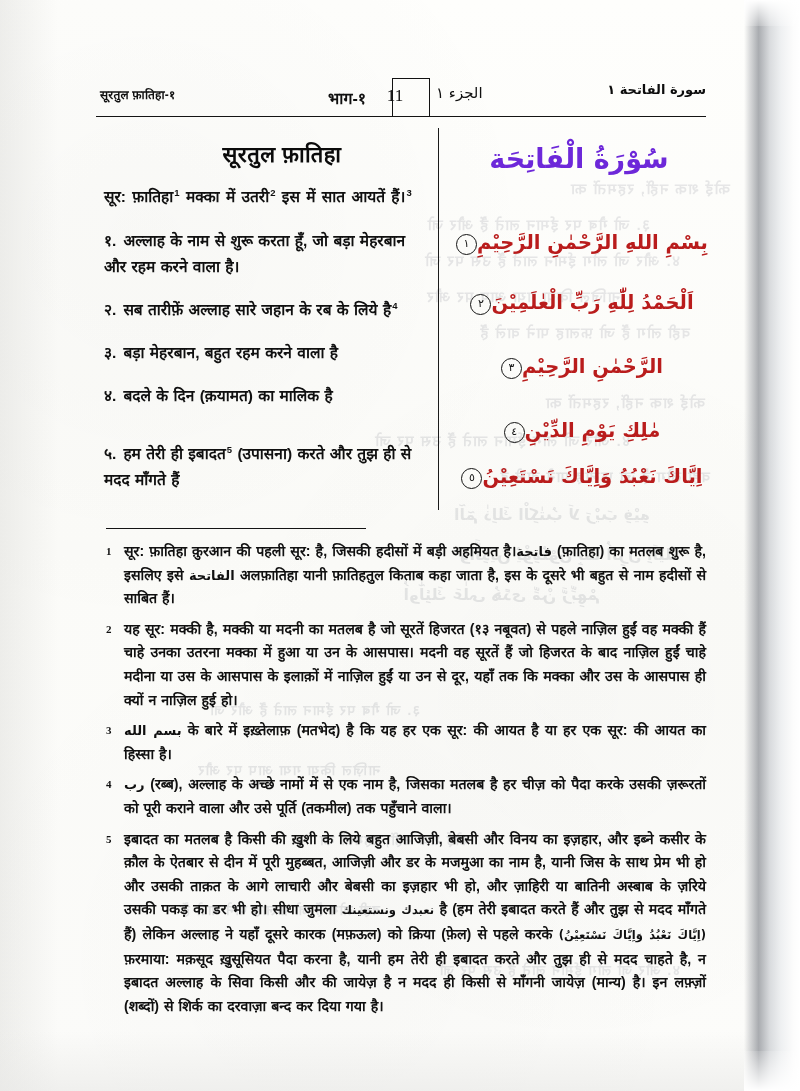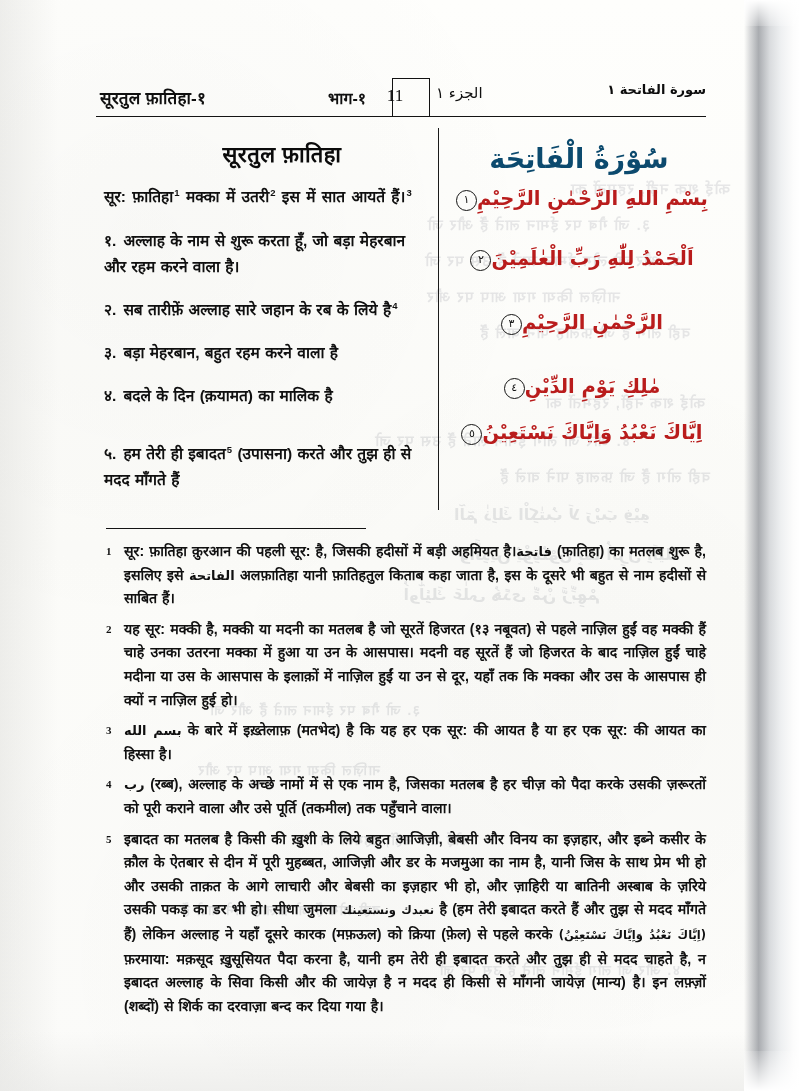--- a/index.html
+++ b/index.html
@@ -111,21 +111,21 @@
     top: 82px;
     width: 610px;
     height: 34px;
   }
   .rh-left {
     position: absolute;
     left: 4px;
     top: 4px;
     font-family: "Liberation Sans", sans-serif;
     font-weight: 700;
-    font-size: 17px;
+    font-size: 12px;
     color: #101010;
     letter-spacing: 0.2px;
   }
   .rh-part {
     position: absolute;
     left: 232px;
     top: 5px;
     font-family: "Liberation Sans", sans-serif;
     font-weight: 700;
     font-size: 16px;
@@ -241,23 +241,24 @@
     left: 450px;
     top: 136px;
     width: 258px;
     direction: rtl;
     text-align: center;
   }
   .arabic-title {
     font-family: "DejaVu Sans", sans-serif;
     font-weight: 700;
     font-size: 27px;
-    color: #0c4a6e;
+    color: #6d28d9;
     line-height: 46px;
     letter-spacing: 0.5px;
+    margin-bottom: 44px;
   }
   .ayah-row {
     display: block;
     text-align: center;
     margin-bottom: 26px;
     white-space: nowrap;
   }
   .ayah-ar {
     font-family: "DejaVu Sans", sans-serif;
     font-weight: 600;

